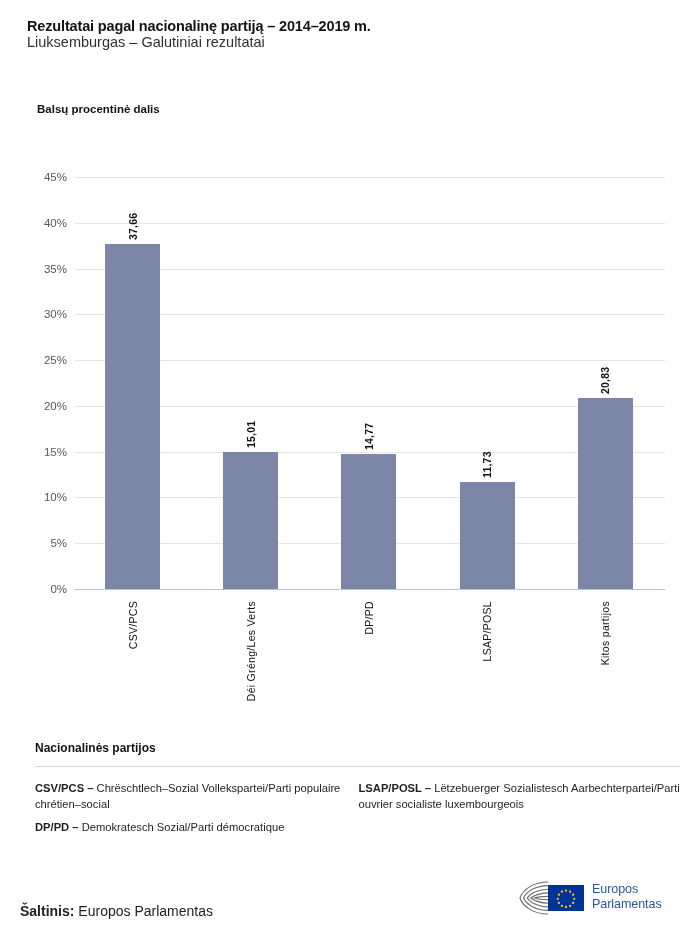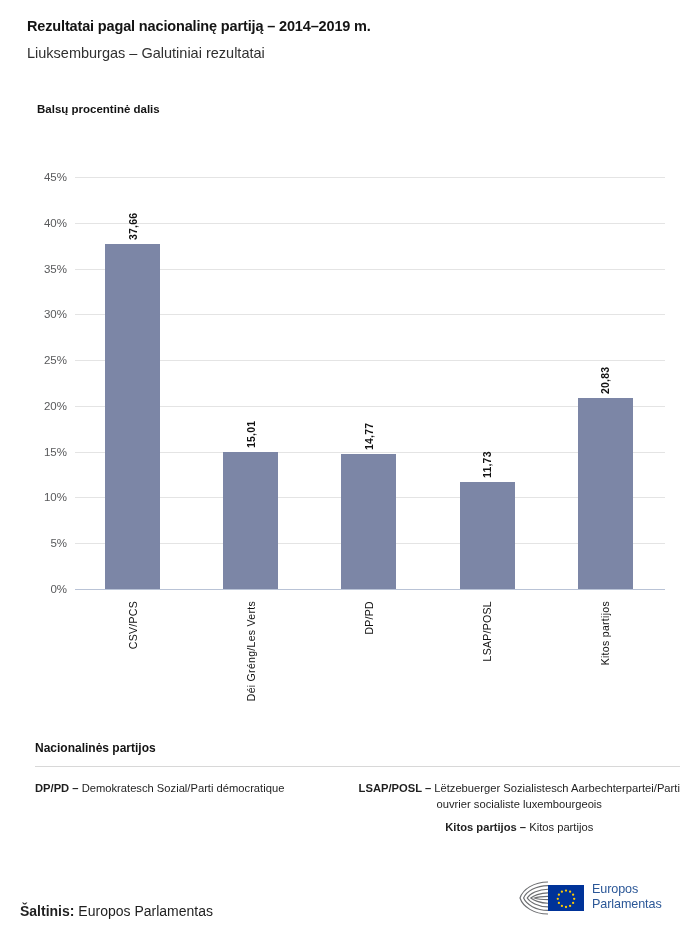--- a/index.html
+++ b/index.html
@@ -19,21 +19,20 @@
   
   #header { position: absolute; left: 27px; top: 18px; right: 20px; }
   #chart-title {
     font-size: 14.5px;
     font-weight: bold;
     letter-spacing: -0.15px;
     color: #141414;
     white-space: nowrap;
   }
   #chart-subtitle {
-    margin-top: 11px;
     font-size: 14.5px;
     font-weight: normal;
     color: #303030;
     white-space: nowrap;
   }
   #axis-caption {
     position: absolute;
     left: 37px;
     top: 103px;
     font-size: 11.5px;
@@ -103,21 +102,21 @@
     margin-top: 11px;
     height: 1px;
     background: #d8d8d8;
     width: 645px;
   }
   #legend-cols {
     display: flex;
     margin-top: 14px;
   }
   .legend-col { width: 322px; }
-  .legend-col.right { padding-left: 2px; text-align: center; }
+  .legend-col.right { padding-left: 2px; }
   .legend-entry {
     font-size: 11.2px;
     line-height: 15.5px;
     color: #1f1f1f;
     margin-bottom: 8px;
   }
   .legend-entry .abbr { font-weight: bold; }
 
   
   #source {
@@ -193,25 +192,25 @@
     <div class="bar" style="left: 577.8px; top: 398.29px; width: 55px; height: 190.71px; background: rgb(124, 134, 166);"></div>
     <div class="bar-value" style="left: 599.3px; top: 356.29px; height: 38px;">20,83</div>
     <div class="cat-label" style="left: 599.3px; top: 601px;">Kitos partijos</div>
   </div>
 
 <div id="legend">
   <div id="legend-title">Nacionalinės partijos</div>
   <div id="legend-rule"></div>
   <div id="legend-cols">
     <div class="legend-col left">
+        <div class="legend-entry"><span class="abbr">CSV/PCS –</span><span> Chrëschtlech–Sozial Vollekspartei/Parti populaire chrétien–social</span></div>
         <div class="legend-entry"><span class="abbr">DP/PD –</span><span> Demokratesch Sozial/Parti démocratique</span></div>
       </div>
     <div class="legend-col right">
         <div class="legend-entry"><span class="abbr">LSAP/POSL –</span><span> Lëtzebuerger Sozialistesch Aarbechterpartei/Parti ouvrier socialiste luxembourgeois</span></div>
-        <div class="legend-entry"><span class="abbr">Kitos partijos –</span><span> Kitos partijos</span></div>
       </div>
   </div>
 </div>
 
 <div id="source">
   <span class="src-label">Šaltinis:</span><span> Europos Parlamentas</span>
 </div>
 
 <div id="ep-logo">
   <svg width="70" height="40" viewBox="0 0 70 40">

